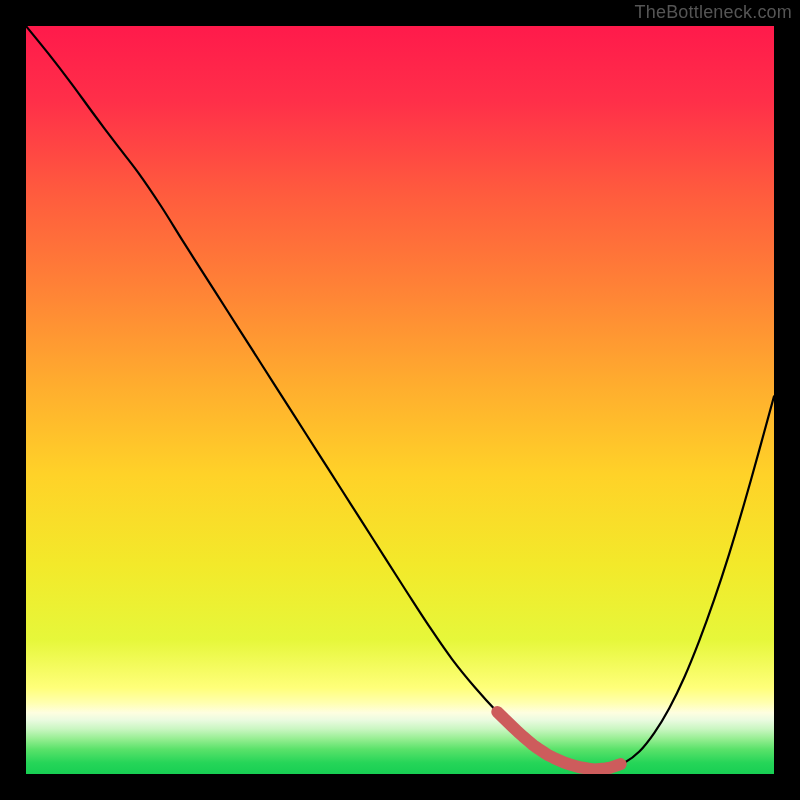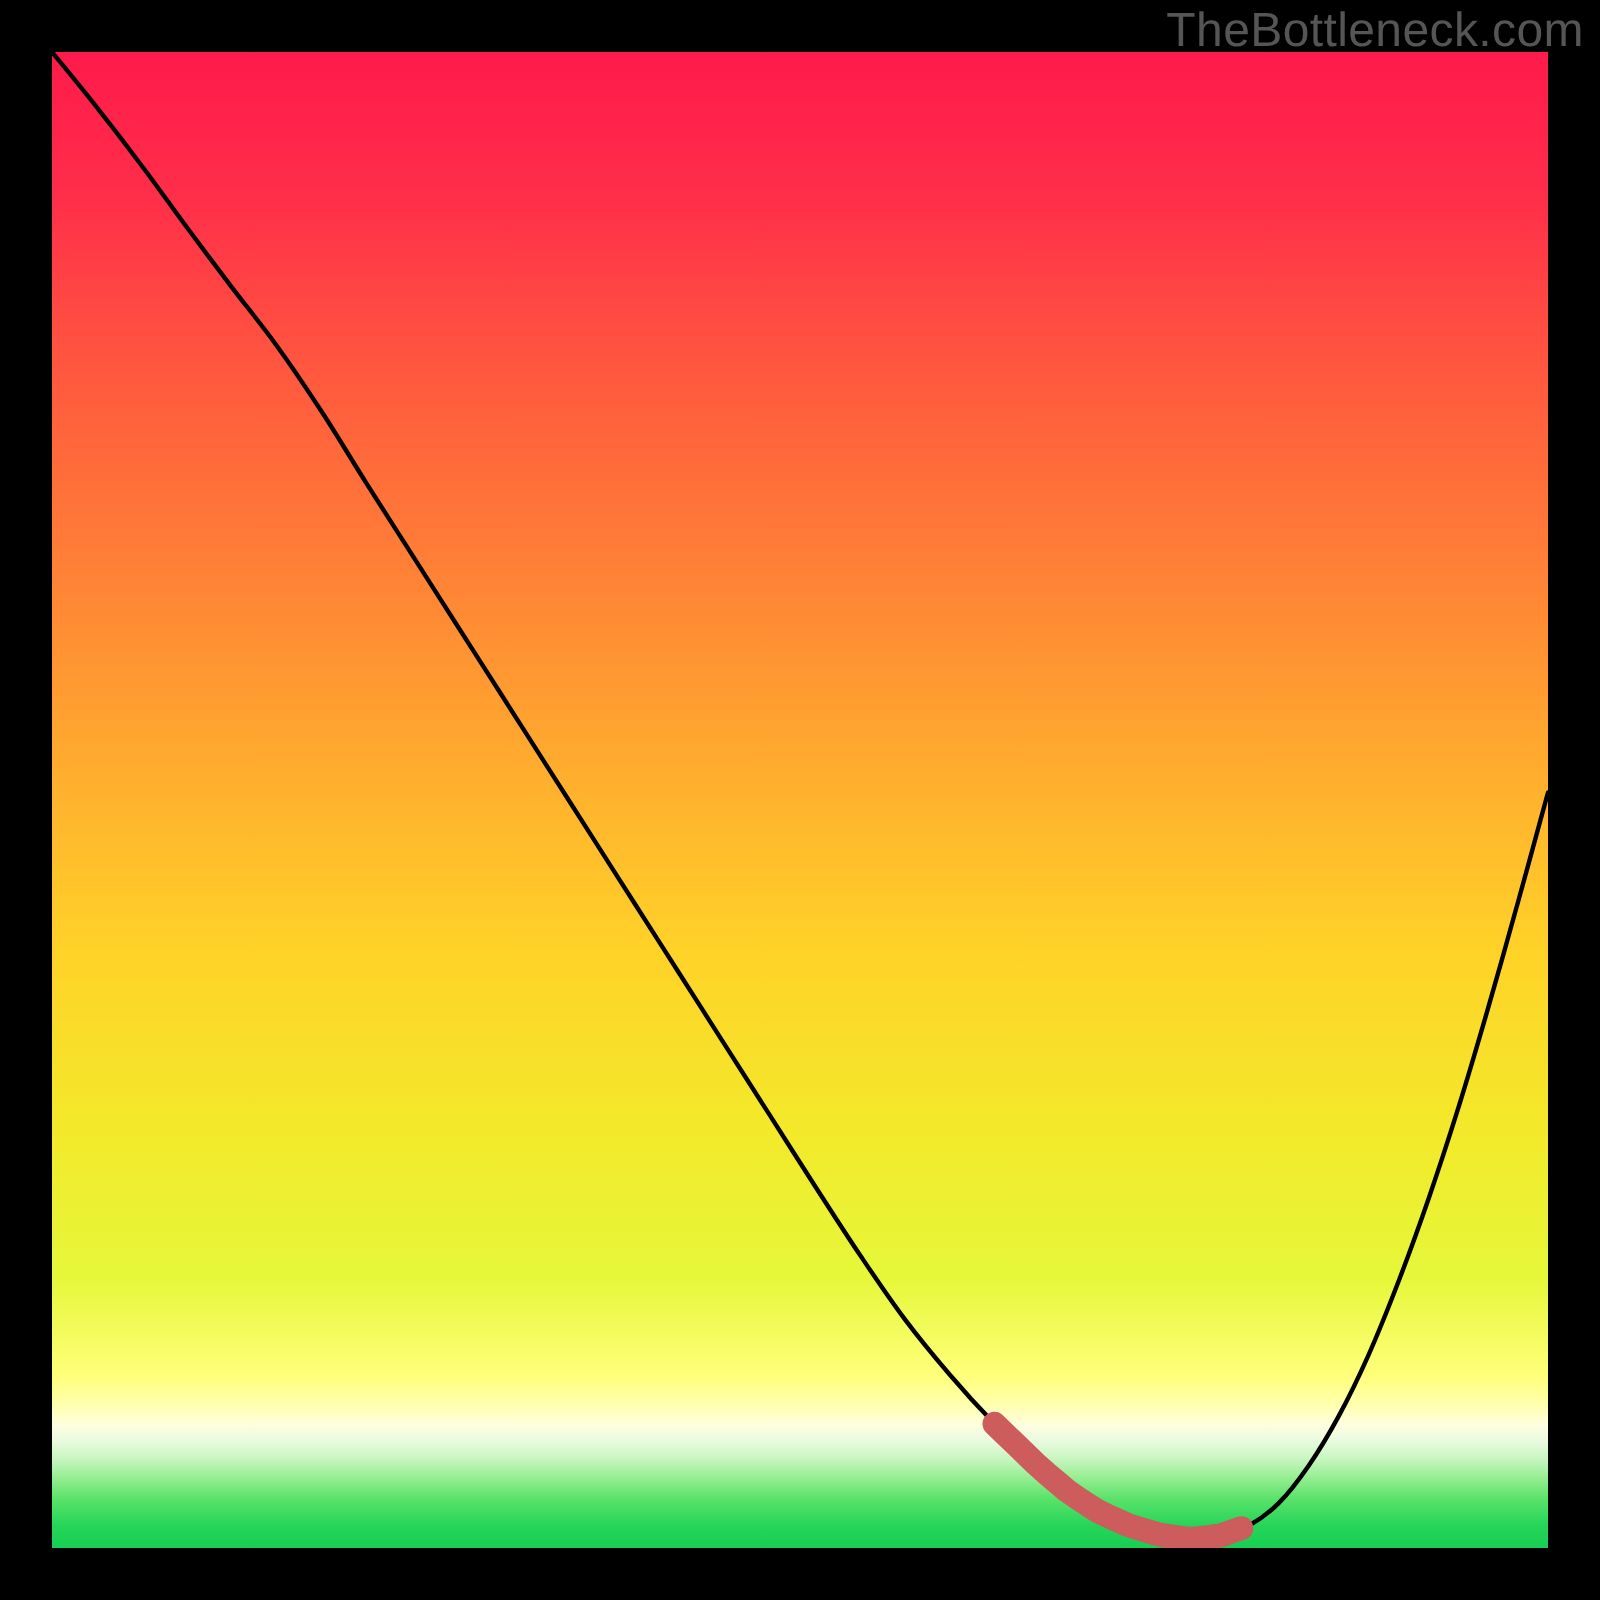--- a/index.html
+++ b/index.html
@@ -9,21 +9,21 @@
     height: 800px;
     position: relative;
     background: #000;
   }
   .watermark {
     position: absolute;
     top: 2px;
     right: 8px;
     color: #555;
     font-family: Arial, Helvetica, sans-serif;
-    font-size: 24px;
+    font-size: 18px;
     font-weight: 500;
     z-index: 10;
     letter-spacing: 0.2px;
   }
   .plot {
     position: absolute;
     left: 26px;
     top: 26px;
     width: 748px;
     height: 748px;

